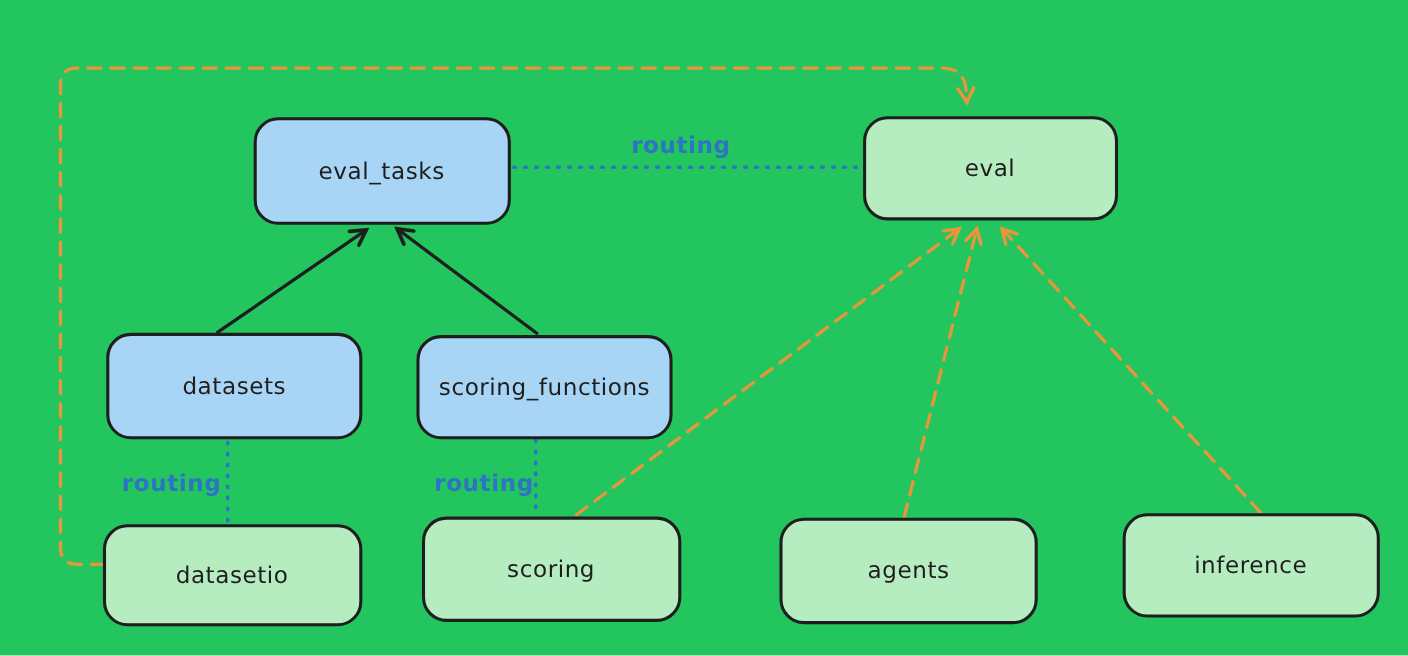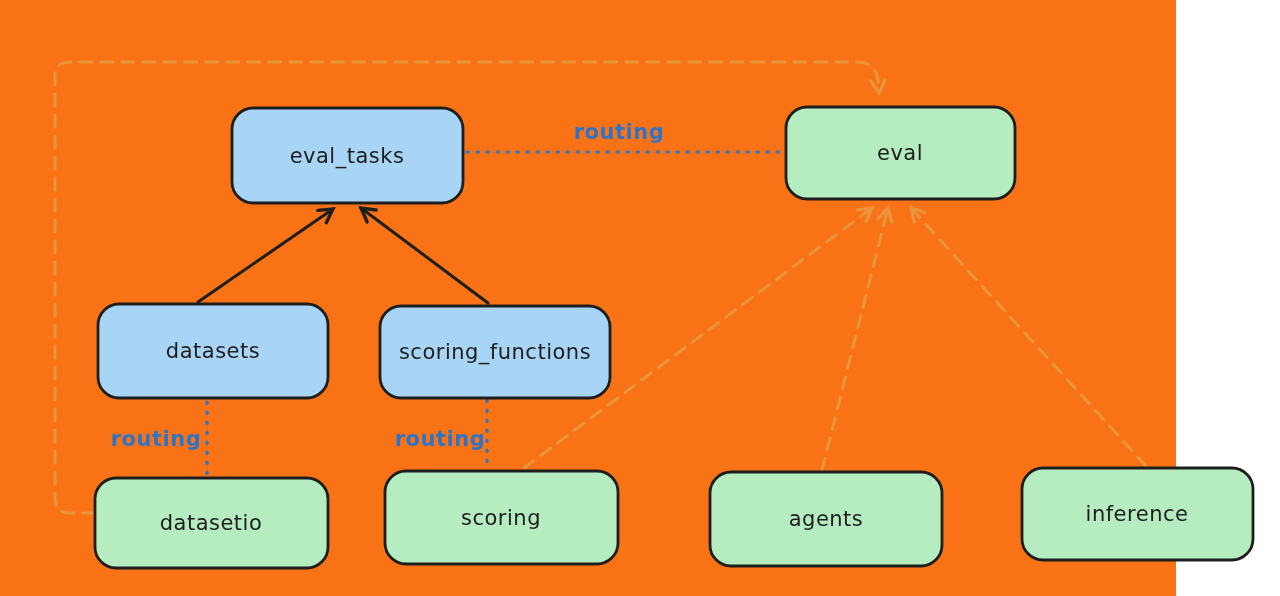--- a/index.html
+++ b/index.html
@@ -6,23 +6,23 @@
     margin: 0;
     padding: 0;
     background: #ffffff;
     width: 1280px;
     height: 596px;
     overflow: hidden;
     font-family: "DejaVu Sans", sans-serif;
   }
   .canvas-wrap {
     position: relative;
-    width: 1176px;
+    width: 1280px;
     height: 596px;
-    background: #f97316;
+    background: #22c55e;
   }
   svg { display: block; }
 
   
   .node-box {
     stroke: #1e1e1e;
     stroke-width: 2.8;
   }
   .fill-blue  { fill: #a8d4f5; }
   .fill-green { fill: #b5ecc0; }

